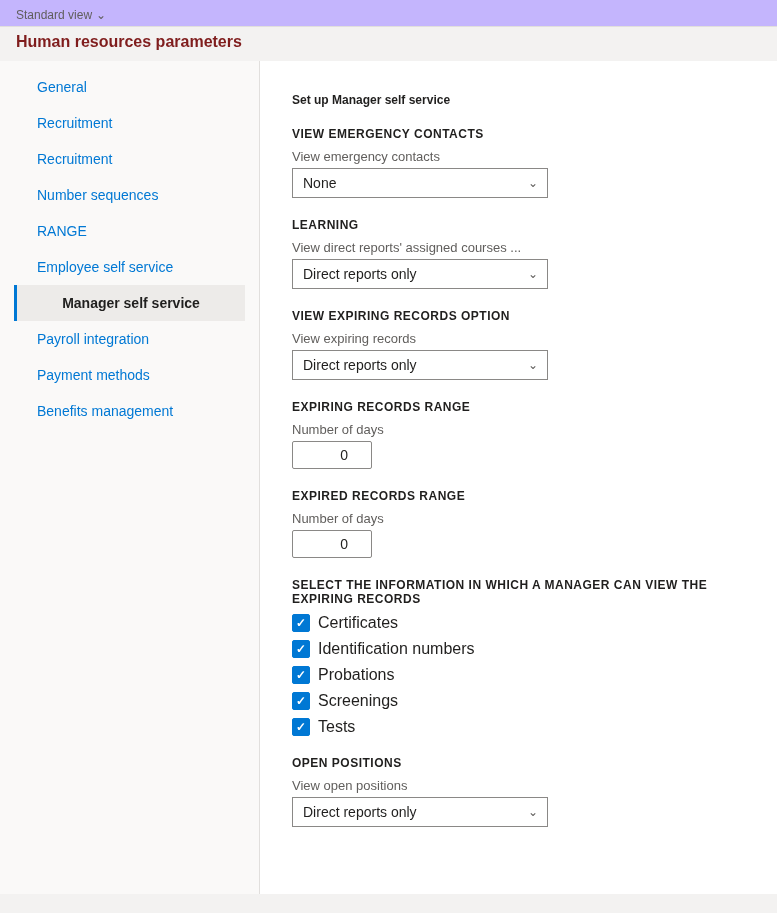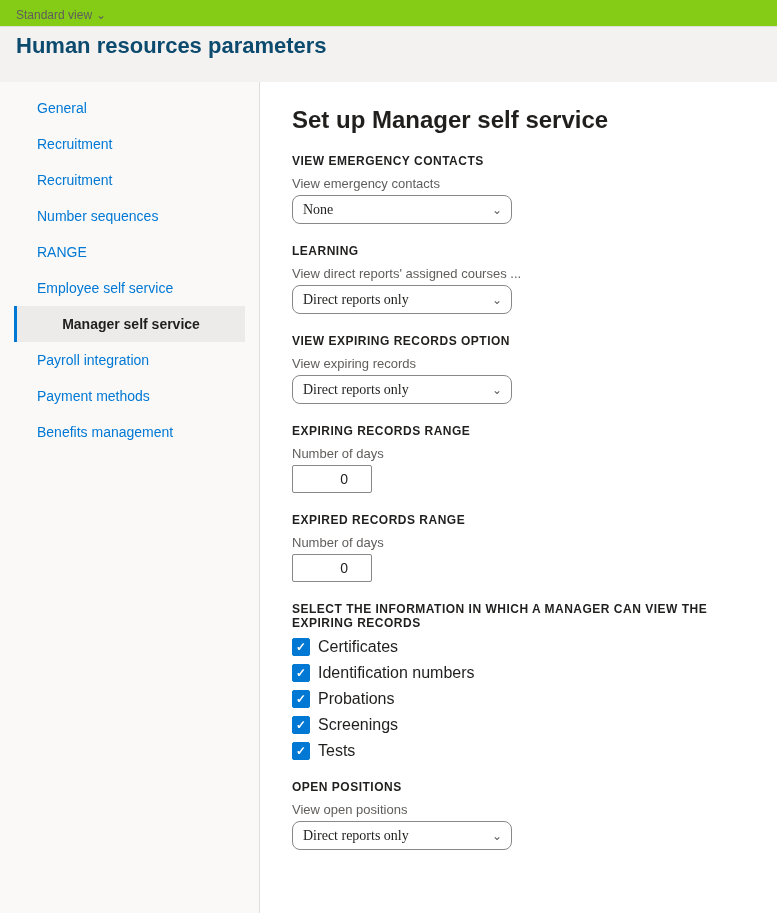--- a/index.html
+++ b/index.html
@@ -3,37 +3,37 @@
   <meta charset="utf-8">
   <style>
     * { box-sizing: border-box; margin: 0; padding: 0; }
     body {
       font-family: 'Segoe UI', Arial, sans-serif;
       background: #f3f2f1;
       font-size: 14px;
       color: #201f1e;
     }
     .top-bar {
-      background: #84cc16;
+      background: #c4b5fd;
       padding: 8px 4px 4px 16px;
       border-bottom: 1px solid #e1dfdd;
     }
     .standard-view {
       font-size: 12px;
       color: #605e5c;
       cursor: pointer;
       display: flex;
       align-items: center;
       gap: 4px;
     }
     .page-title {
-      font-size: 22px;
+      font-size: 16px;
       font-weight: 600;
-      color: #0c4a6e;
-      padding: 6px 16px 23px 16px;
+      color: #7f1d1d;
+      padding: 6px 16px 10px 16px;
       background: #f3f2f1;
     }
     .main-layout {
       display: flex;
       height: calc(913px - 80px);
       overflow: hidden;
     }
     .sidebar {
       width: 260px;
       min-width: 260px;
@@ -56,24 +56,25 @@
       font-weight: 600;
       text-align: center;
     }
     .content {
       flex: 1;
       background: #ffffff;
       padding: 24px 32px;
       overflow-y: auto;
     }
     .section-title {
-      font-size: 24px;
+      font-size: 12px;
       font-weight: 600;
       color: #201f1e;
       margin-bottom: 20px;
+      margin-top: 8px;
     }
     .field-group {
       margin-bottom: 20px;
     }
     .field-label-upper {
       font-size: 12px;
       font-weight: 700;
       letter-spacing: 0.5px;
       text-transform: uppercase;
       color: #201f1e;
@@ -85,28 +86,27 @@
       margin-bottom: 4px;
     }
     .select-wrapper {
       position: relative;
       display: inline-block;
     }
     .select-control {
       appearance: none;
       background: #ffffff;
       border: 1px solid #8a8886;
-      border-radius: 8px;
+      border-radius: 0;
       padding: 6px 32px 6px 10px;
       font-size: 14px;
       color: #201f1e;
       cursor: pointer;
       min-width: 200px;
-      width: 220px;
-      font-family: Liberation Serif, serif;
+      width: 256px;
     }
     .select-arrow {
       position: absolute;
       right: 10px;
       top: 50%;
       transform: translateY(-50%);
       pointer-events: none;
       color: #605e5c;
       font-size: 12px;
     }

